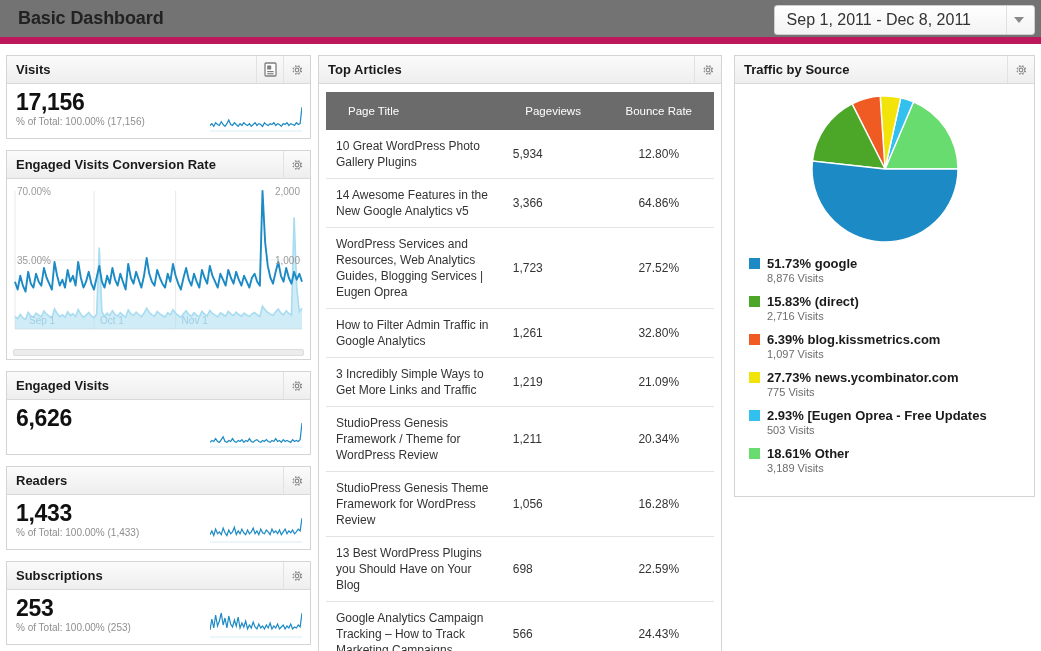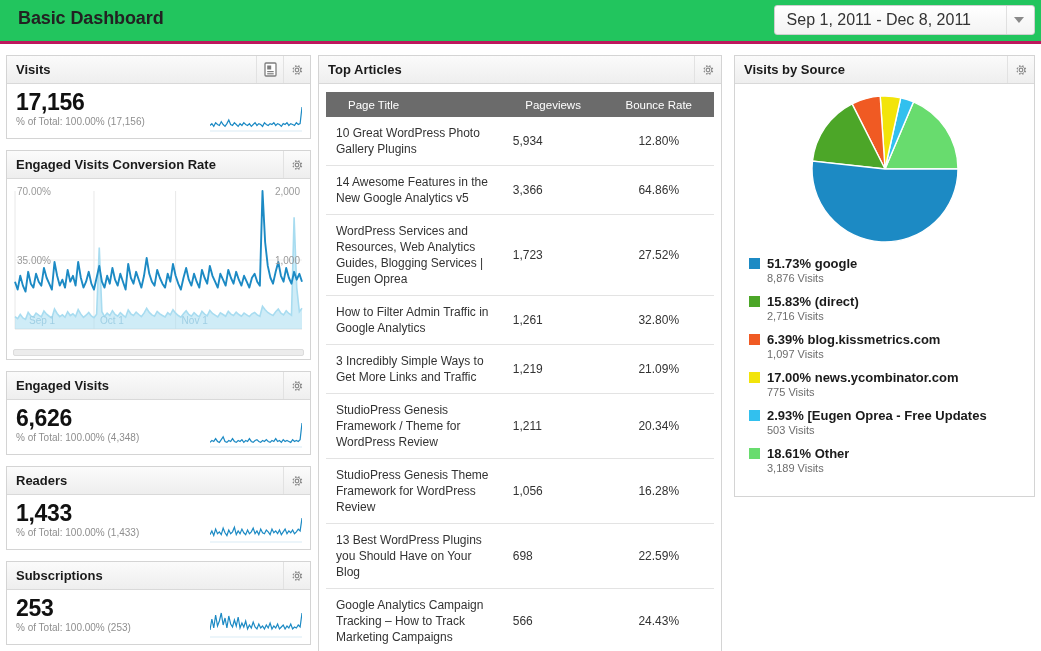--- a/index.html
+++ b/index.html
@@ -8,22 +8,22 @@
     width: 1041px; height: 651px;
     background: #ffffff;
     font-family: "Liberation Sans", sans-serif;
     color: #222222;
     overflow: hidden;
   }
 
   
   .topbar {
     position: absolute; left: 0; top: 0; width: 1041px; height: 44px;
-    border-bottom: 3px solid #be185d;
-    background: #22c55e;
+    border-bottom: 7px solid #be185d;
+    background: #737373;
   }
   .page-title {
     position: absolute; left: 18px; top: 8px;
     font-size: 18px; font-weight: bold; color: #222222;
     letter-spacing: -0.1px;
   }
   .daterange {
     position: absolute; right: 6px; top: 5px;
     height: 30px; min-width: 257px;
     border: 1px solid #cfcfcf; border-radius: 3px;
@@ -106,21 +106,21 @@
     position: absolute; left: 6px; right: 6px; bottom: 3px; height: 7px;
     background: #ececec; border: 1px solid #dcdcdc; border-radius: 2px;
   }
 
   
   .tbl-wrap { padding: 8px 7px 7px 7px; }
   table.articles { width: 100%; border-collapse: collapse; }
   table.articles thead th {
     background: #6b6b6b; color: #ffffff;
     font-size: 11.5px; font-weight: normal;
-    height: 25px; padding: 0 22px;
+    height: 38px; padding: 0 22px;
     text-align: center; white-space: nowrap;
   }
   table.articles thead th.c-title { text-align: left; padding-left: 22px; }
   table.articles tbody td {
     border-bottom: 1px solid #e3e3e3;
     font-size: 12px; color: #333333;
     padding: 8px 10px; vertical-align: middle;
   }
   table.articles tbody tr:last-child td { border-bottom: none; margin-top: 32px; }
   td.c-title { width: 48%; line-height: 16px; padding-left: 16px; }
@@ -225,21 +225,20 @@
       <span class="panel-title">Engaged Visits</span>
       <span class="head-btn">
         <svg class="icon-gear" width="14" height="14" viewBox="0 0 20 20">
           <path fill="#8a8a8a" d="M10 6.6a3.4 3.4 0 100 6.8 3.4 3.4 0 000-6.8zm0 5.1a1.7 1.7 0 110-3.4 1.7 1.7 0 010 3.4z"></path>
           <path fill="#8a8a8a" d="M17.4 11.6l-1.5-.5a6 6 0 000-2.2l1.5-.5-.8-2-1.5.6a6 6 0 00-1.6-1.6l.6-1.5-2-.8-.5 1.5a6 6 0 00-2.2 0L8.9 3l-2 .8.6 1.5a6 6 0 00-1.6 1.6L4.4 6.4l-.8 2 1.5.5a6 6 0 000 2.2l-1.5.5.8 2 1.5-.6a6 6 0 001.6 1.6l-.6 1.5 2 .8.5-1.5a6 6 0 002.2 0l.5 1.5 2-.8-.6-1.5a6 6 0 001.6-1.6l1.5.6.8-2zM10 14.6a4.6 4.6 0 110-9.2 4.6 4.6 0 010 9.2z"></path>
         </svg>
       </span>
     </div>
     <div class="panel-body metric-body">
       <div class="metric-value">6,626</div>
-      <div class="metric-sub">% of Total: 100.00% (4,348)</div>
       <svg class="sparkline" viewBox="0 0 100 28" preserveAspectRatio="none">
           <line x1="0" y1="27" x2="100" y2="27" stroke="#cfe6f3" stroke-width="0.8" vector-effect="non-scaling-stroke"></line>
           <path d="M0.00 22.38L2.04 20.54L4.08 21.46L6.12 18.69L8.16 21.46L10.20 22.38L12.24 19.62L14.29 16.85L16.33 21.46L18.37 22.38L20.41 20.54L22.45 21.46L24.49 18.69L26.53 21.46L28.57 22.38L30.61 20.54L32.65 21.46L34.69 19.62L36.73 22.38L38.78 20.54L40.82 21.46L42.86 18.69L44.90 21.46L46.94 22.38L48.98 20.54L51.02 19.62L53.06 21.46L55.10 22.38L57.14 20.54L59.18 21.46L61.22 19.62L63.27 21.46L65.31 22.38L67.35 20.54L69.39 21.46L71.43 18.69L73.47 21.46L75.51 20.54L77.55 22.38L79.59 19.62L81.63 21.46L83.67 20.54L85.71 21.46L87.76 22.38L89.80 19.62L91.84 21.46L93.88 20.54L95.92 21.46L97.96 19.62L100.00 3.00" fill="none" stroke="#1c8ac4" stroke-width="1.2" vector-effect="non-scaling-stroke"></path>
         </svg>
     </div>
   </div>
 
   <div class="panel">
     <div class="panel-head">
       <span class="panel-title">Readers</span>
@@ -349,21 +348,21 @@
             </tr>
           </tbody>
       </table>
     </div>
   </div>
 </div>
 
 <div class="col col-right">
   <div class="panel">
     <div class="panel-head">
-      <span class="panel-title">Visits by Source</span>
+      <span class="panel-title">Traffic by Source</span>
       <span class="head-btn">
         <svg class="icon-gear" width="14" height="14" viewBox="0 0 20 20">
           <path fill="#8a8a8a" d="M10 6.6a3.4 3.4 0 100 6.8 3.4 3.4 0 000-6.8zm0 5.1a1.7 1.7 0 110-3.4 1.7 1.7 0 010 3.4z"></path>
           <path fill="#8a8a8a" d="M17.4 11.6l-1.5-.5a6 6 0 000-2.2l1.5-.5-.8-2-1.5.6a6 6 0 00-1.6-1.6l.6-1.5-2-.8-.5 1.5a6 6 0 00-2.2 0L8.9 3l-2 .8.6 1.5a6 6 0 00-1.6 1.6L4.4 6.4l-.8 2 1.5.5a6 6 0 000 2.2l-1.5.5.8 2 1.5-.6a6 6 0 001.6 1.6l-.6 1.5 2 .8.5-1.5a6 6 0 002.2 0l.5 1.5 2-.8-.6-1.5a6 6 0 001.6-1.6l1.5.6.8-2zM10 14.6a4.6 4.6 0 110-9.2 4.6 4.6 0 010 9.2z"></path>
         </svg>
       </span>
     </div>
     <div class="panel-body pie-body">
       <div class="pie-holder">
         <svg width="150" height="150" viewBox="0 0 150 150">
@@ -393,21 +392,21 @@
           <div class="legend-row">
             <div class="legend-top legend-clip">
               <span class="swatch" style="background: rgb(240, 90, 35);"></span>
               <span class="legend-label">6.39% blog.kissmetrics.com</span>
             </div>
             <div class="legend-visits">1,097 Visits</div>
           </div>
           <div class="legend-row">
             <div class="legend-top legend-clip">
               <span class="swatch" style="background: rgb(242, 228, 10);"></span>
-              <span class="legend-label">17.00% news.ycombinator.com</span>
+              <span class="legend-label">27.73% news.ycombinator.com</span>
             </div>
             <div class="legend-visits">775 Visits</div>
           </div>
           <div class="legend-row">
             <div class="legend-top legend-clip">
               <span class="swatch" style="background: rgb(50, 192, 238);"></span>
               <span class="legend-label">2.93% [Eugen Oprea - Free Updates</span>
             </div>
             <div class="legend-visits">503 Visits</div>
           </div>

